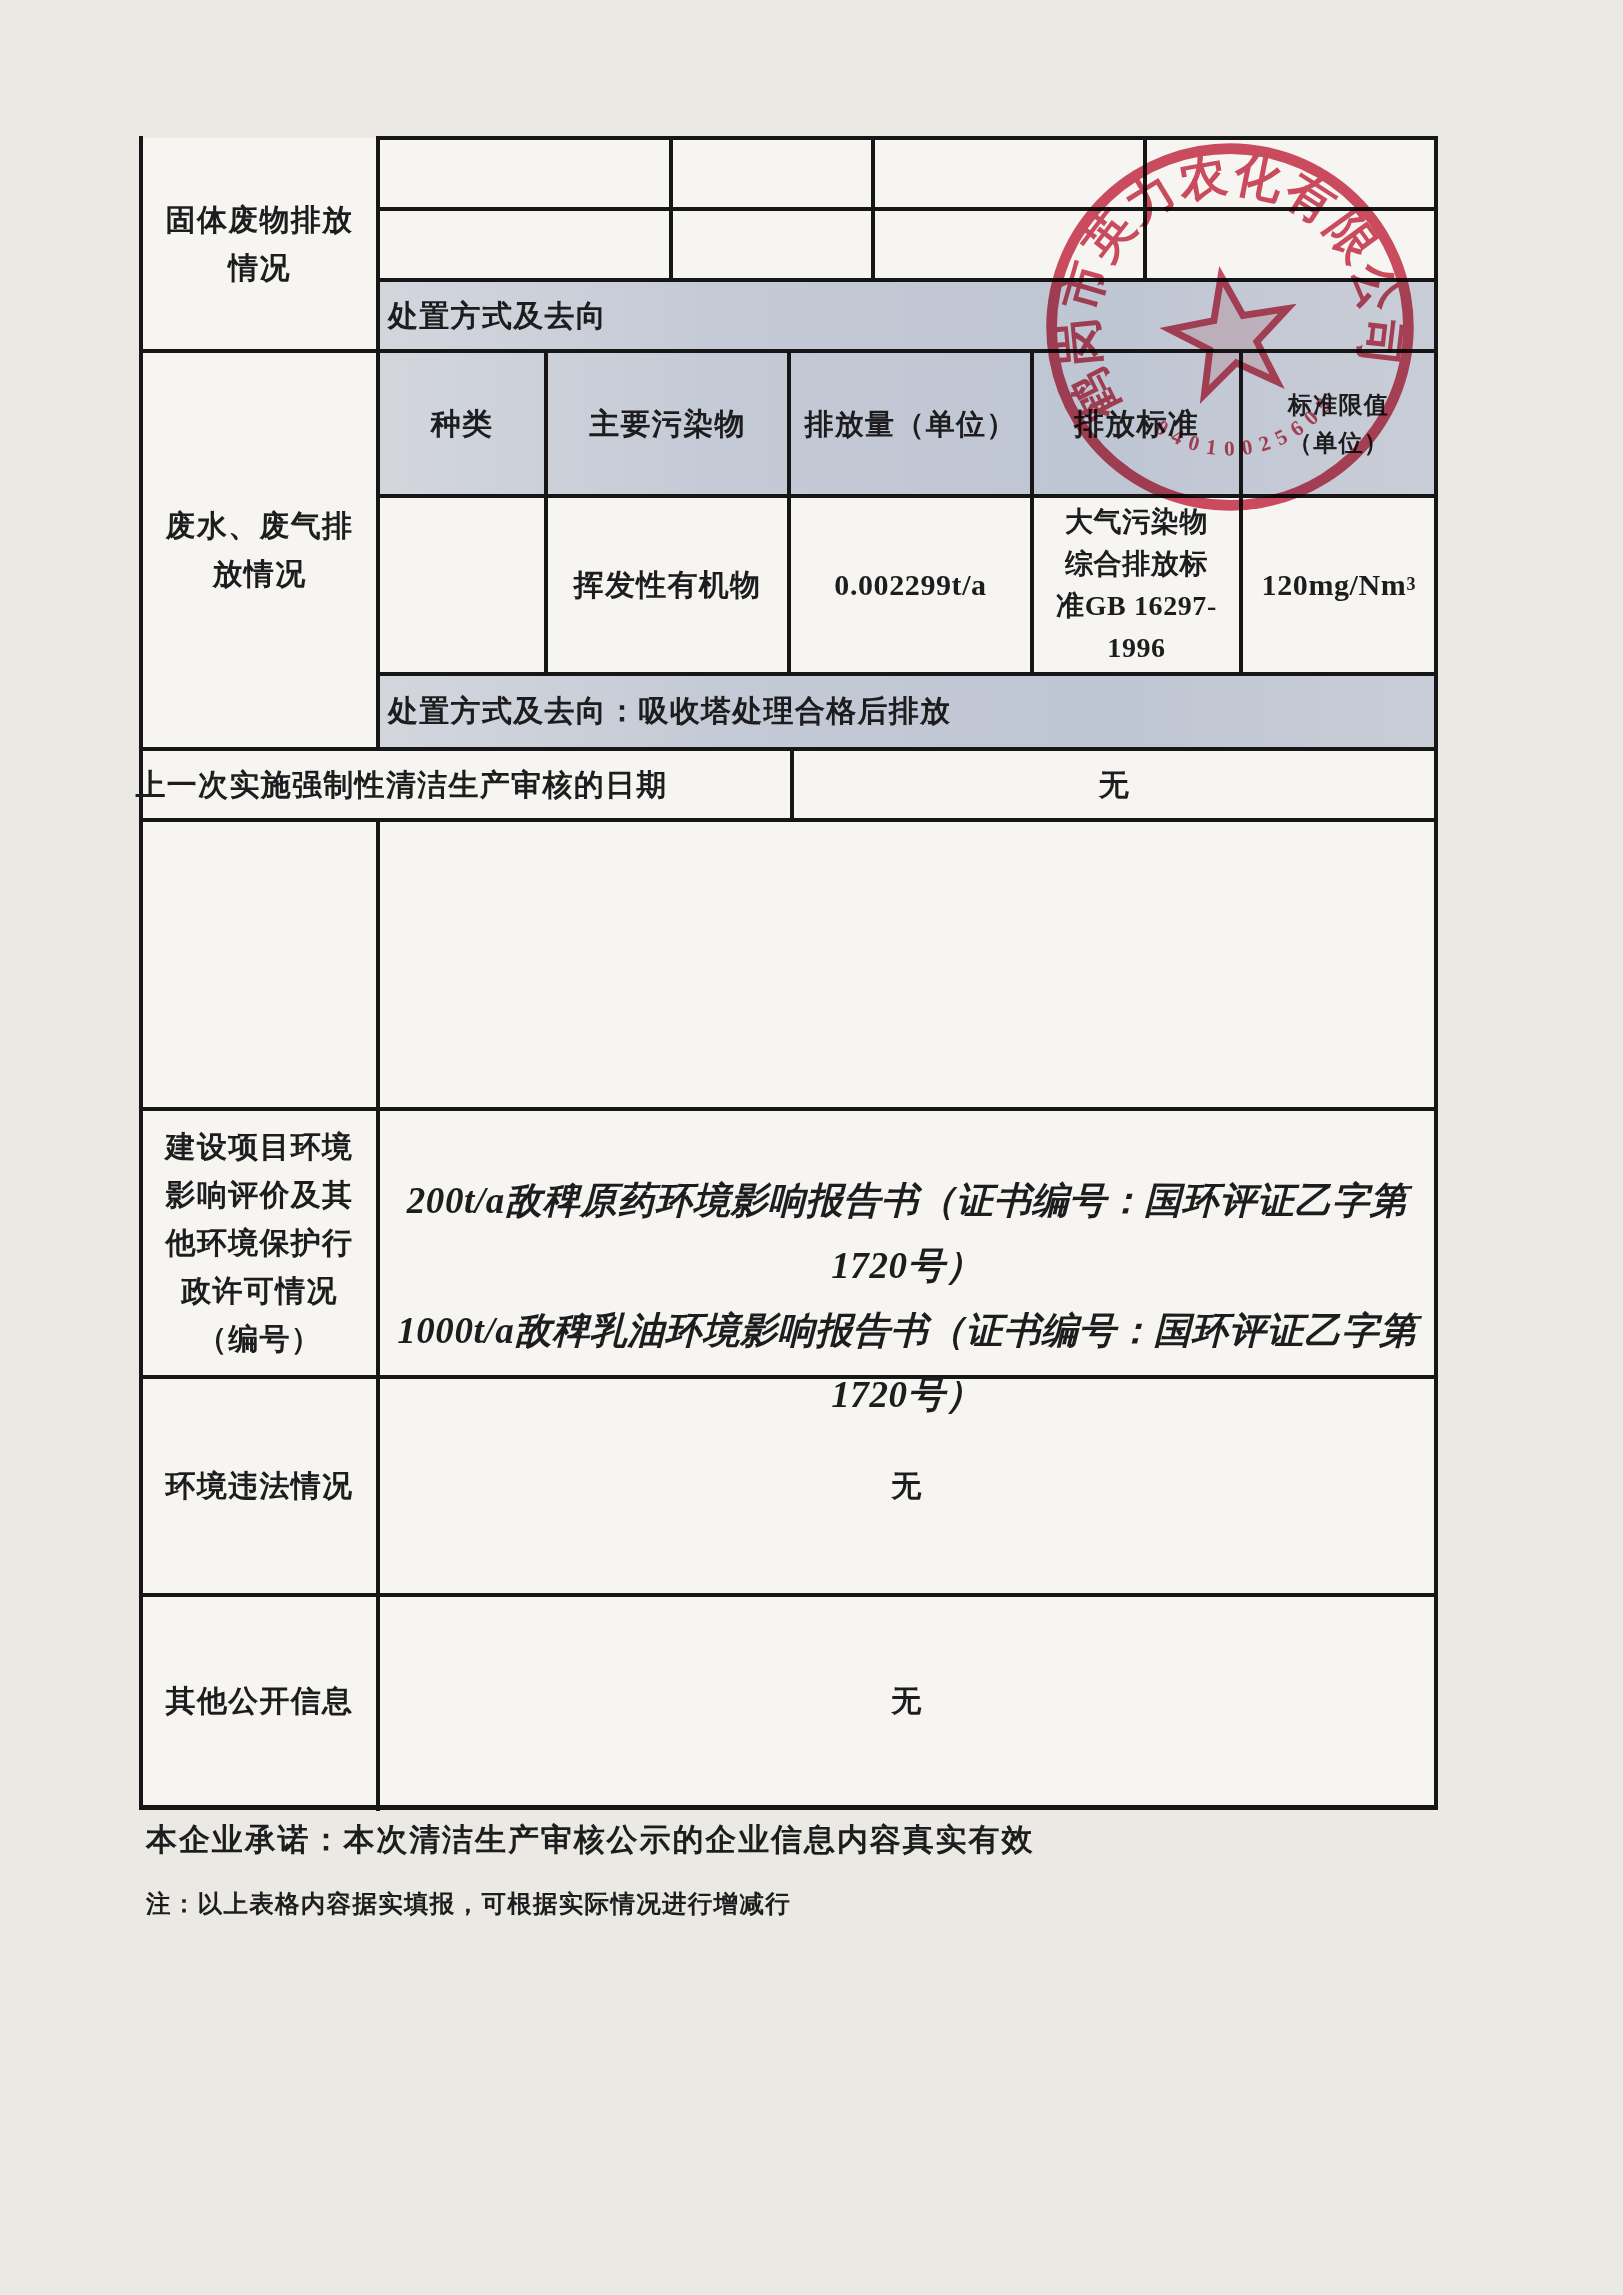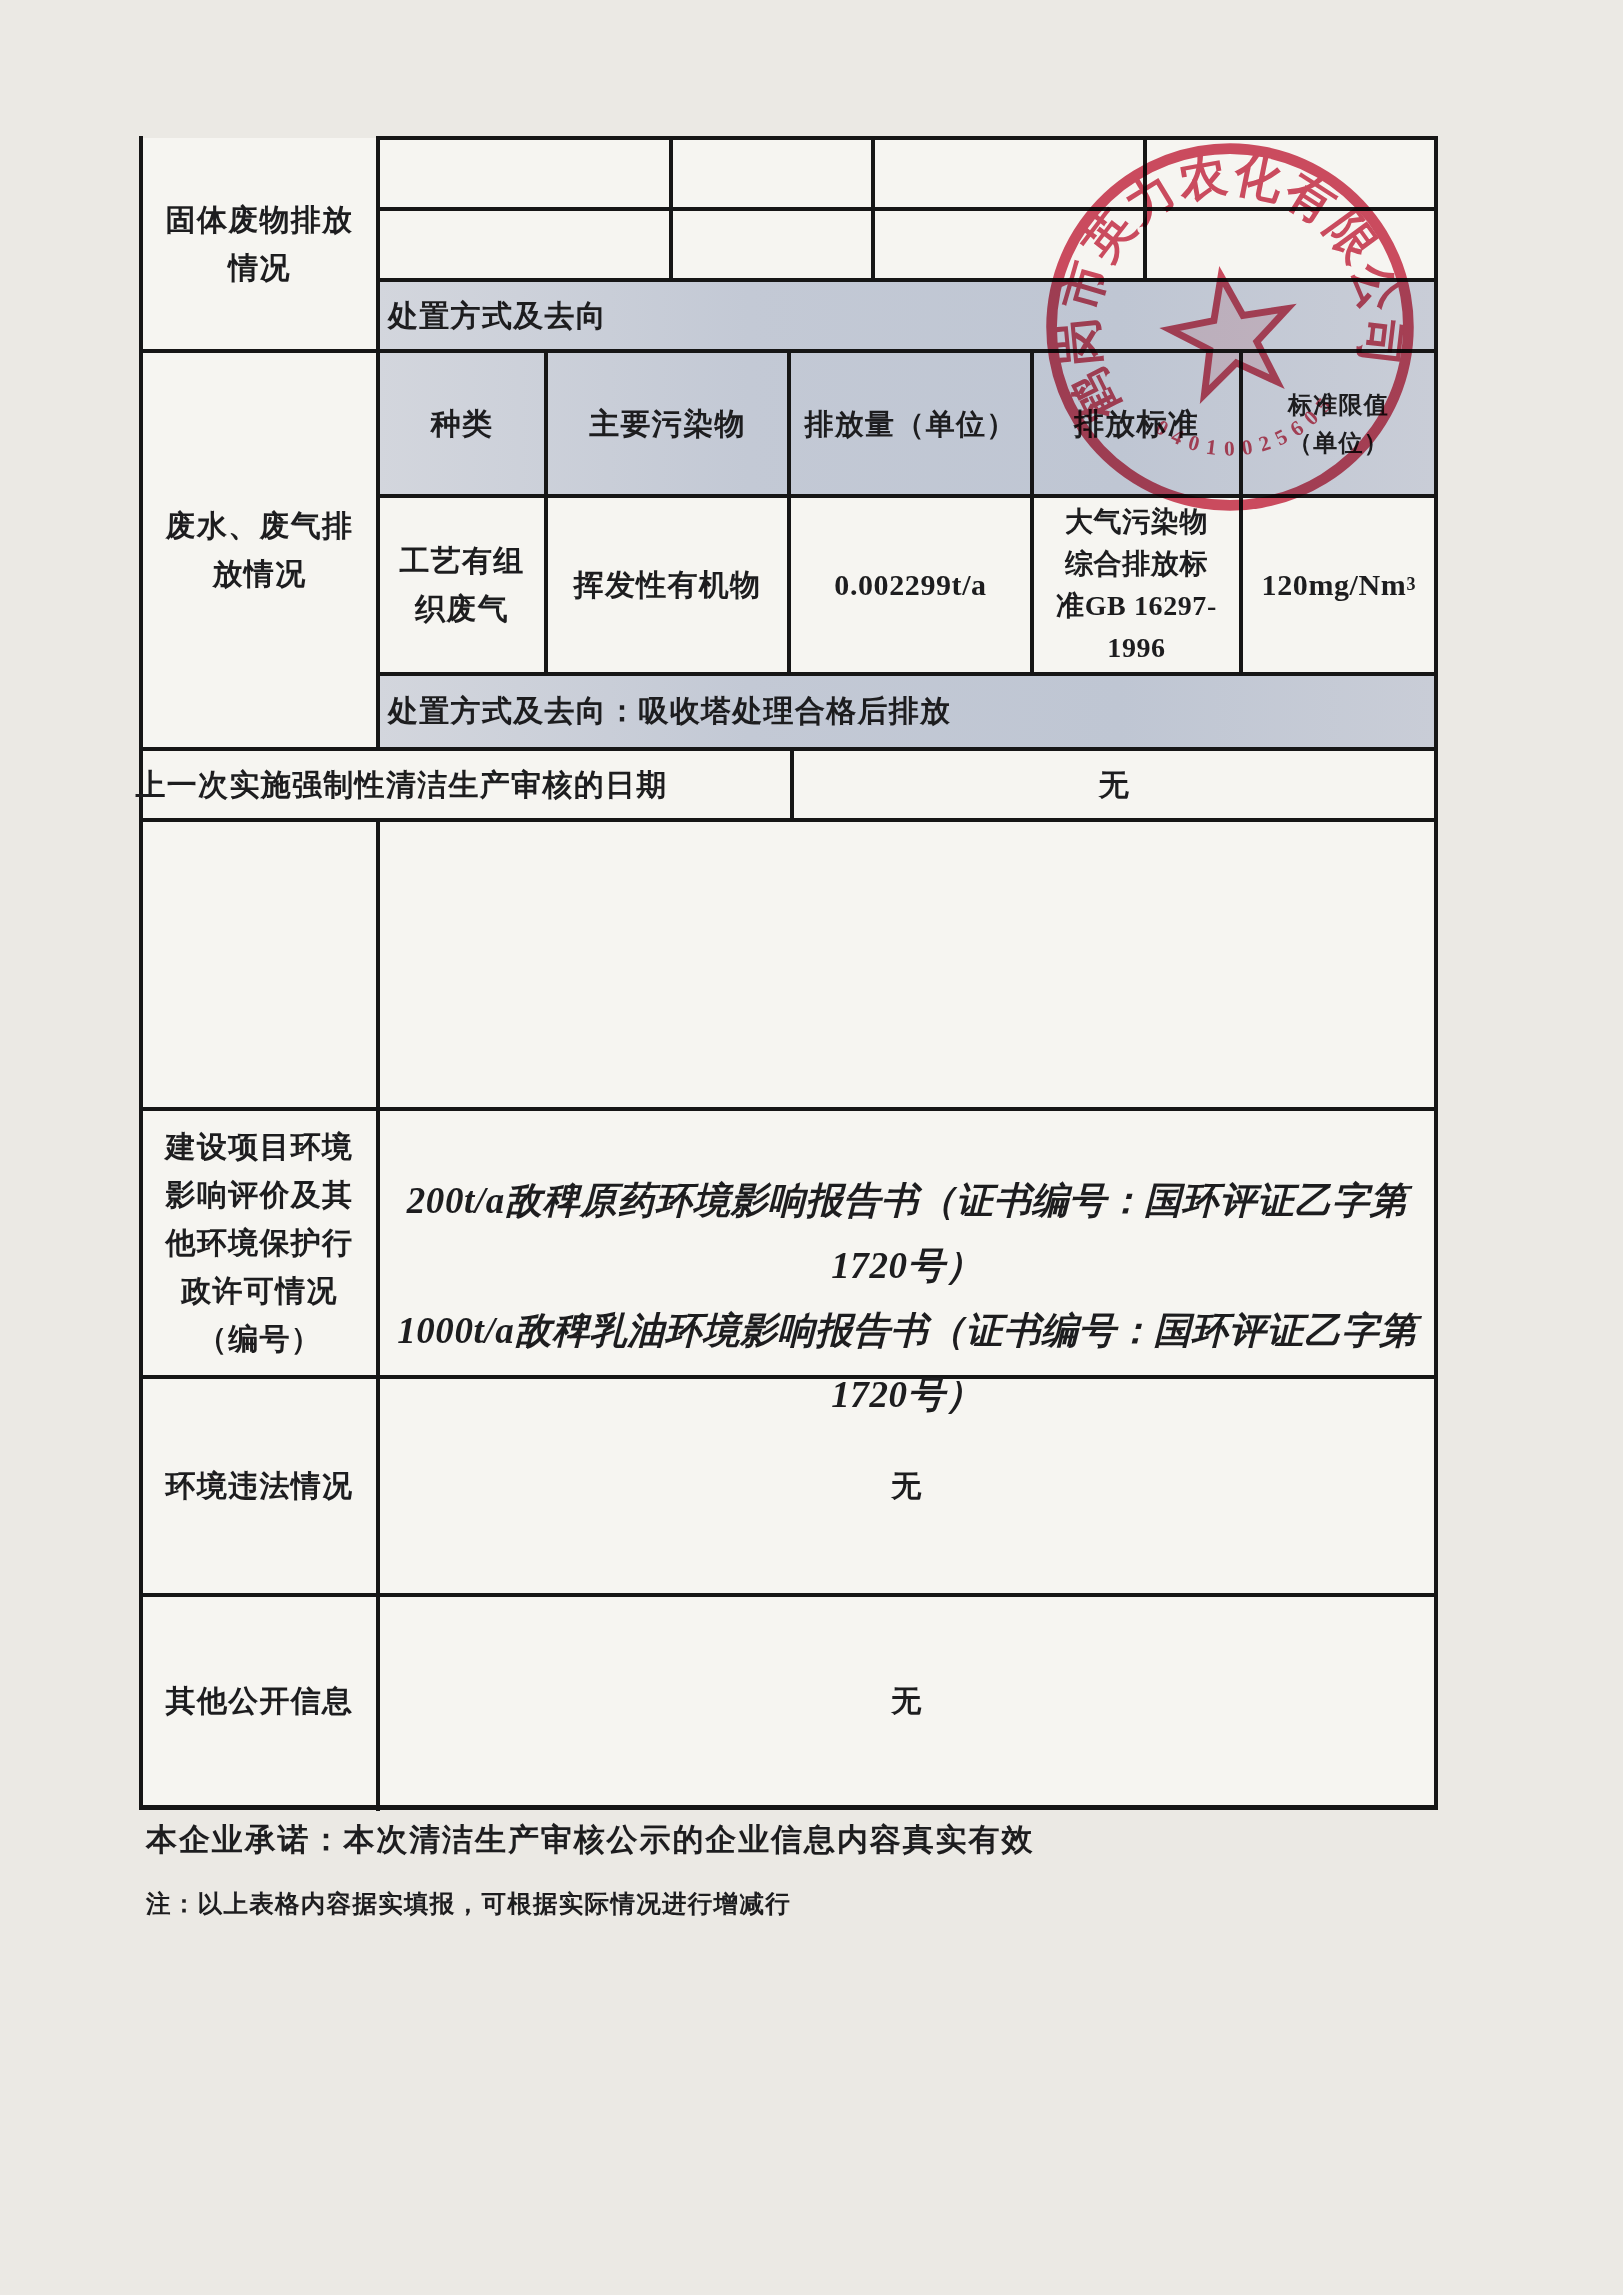--- a/index.html
+++ b/index.html
@@ -69,22 +69,20 @@
   <div class="cell ml" style="left:141px;top:351px;width:237px;height:398px;">废水、废气排
 放情况</div>
 
   <div class="cell" style="left:378px;top:351px;width:168px;height:146px;">种类</div>
   <div class="cell" style="left:789px;top:351px;width:243px;height:146px;font-size:29px;">排放量（单位）</div>
   <div class="cell" style="left:546px;top:351px;width:243px;height:146px;">主要污染物</div>
   <div class="cell" style="left:1032px;top:351px;width:209px;height:146px;">排放标准</div>
   <div class="cell ml" style="left:1241px;top:351px;width:195px;height:146px;font-size:24px;">标准限值
 （单位）</div>
 
-  <div class="cell ml" style="left:378px;top:496px;width:168px;height:177px;">工艺有组
-织废气</div>
   <div class="cell" style="left:546px;top:496px;width:243px;height:177px;">挥发性有机物</div>
   <div class="cell" style="left:789px;top:496px;width:243px;height:177px;letter-spacing:0.6px;">0.002299t/a</div>
   <div class="cell ml" style="left:1032px;top:496px;width:209px;height:177px;font-size:28px;line-height:1.5;letter-spacing:0.6px;">大气污染物
 综合排放标
 准GB 16297-
 1996</div>
   <div class="cell" style="left:1241px;top:496px;width:195px;height:177px;letter-spacing:0.6px;">
     <span>120mg/Nm</span>
       <span class="sup">3</span>
   </div>

